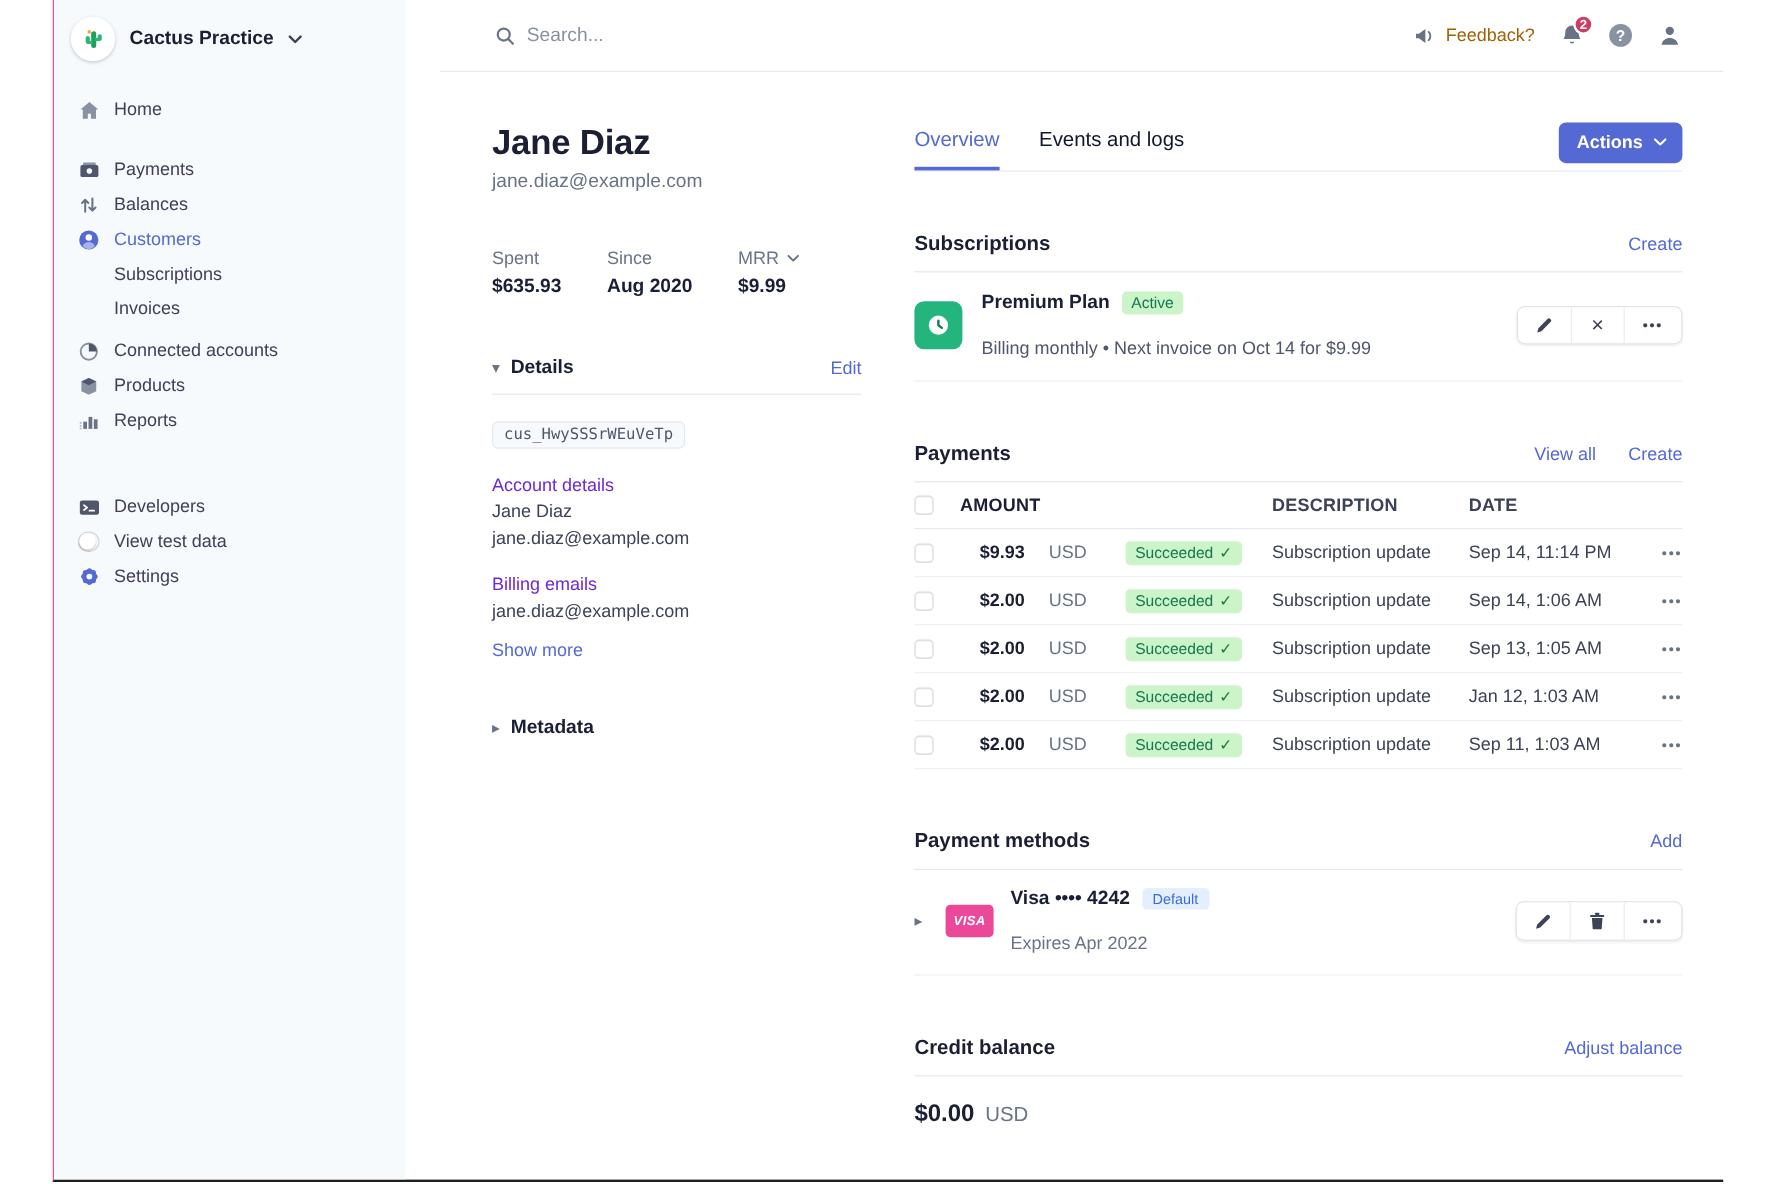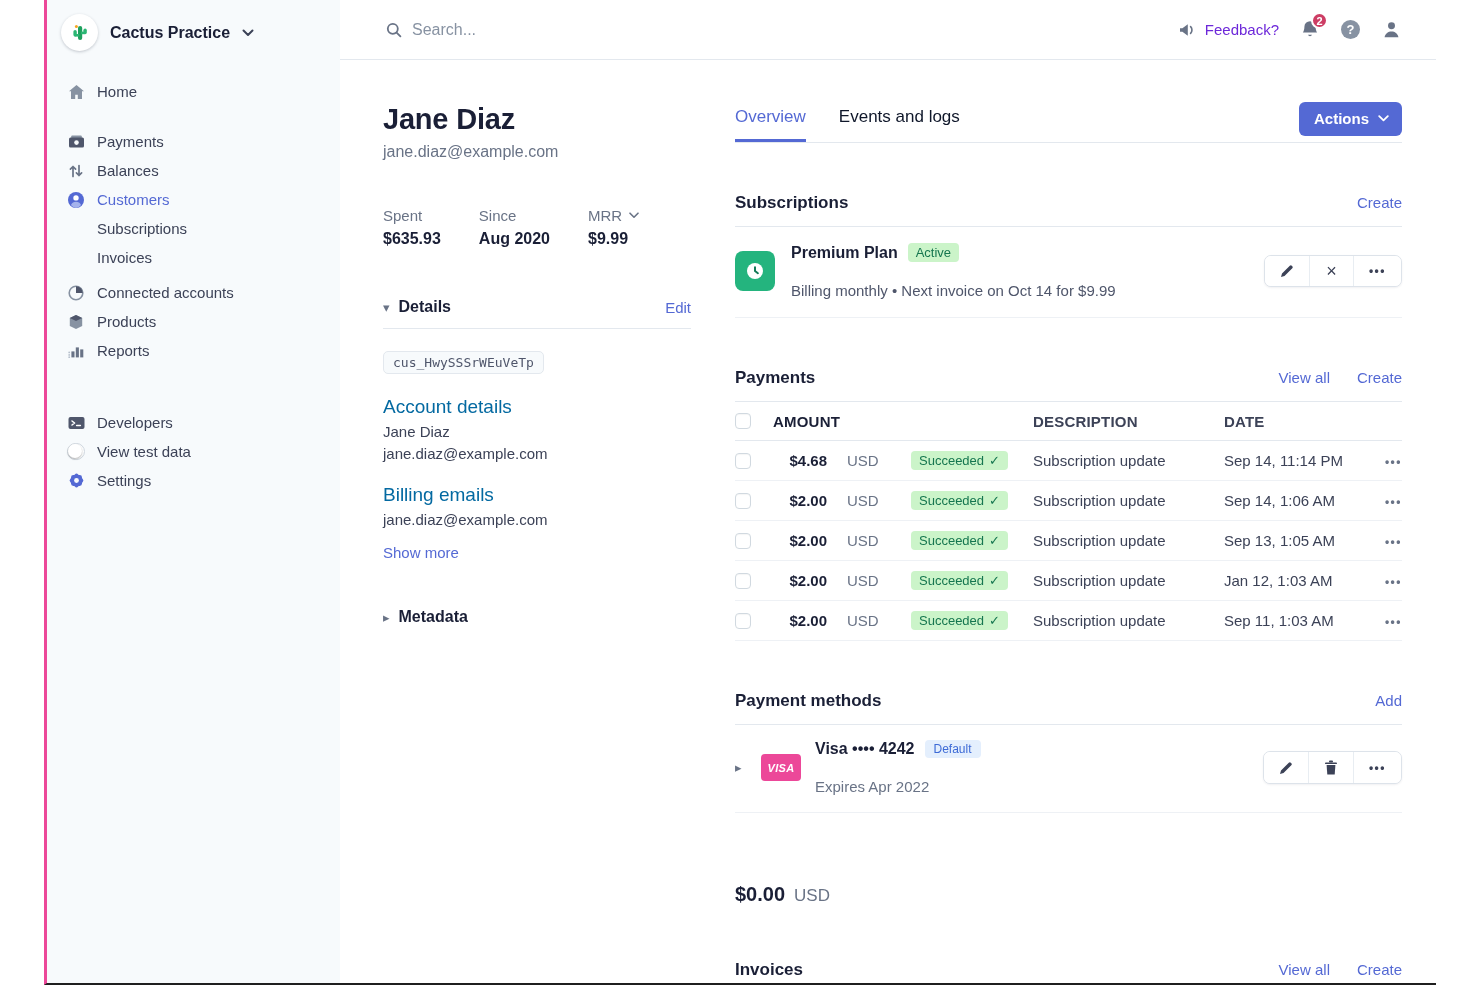--- a/index.html
+++ b/index.html
@@ -1,19 +1,19 @@
 <!DOCTYPE html>
 <html><head>
 <meta charset="utf-8">
 <style>
   * { margin:0; padding:0; box-sizing:border-box; }
   html,body { width:1480px; height:987px; background:#ffffff; }
   body { font-family:"Liberation Sans","DejaVu Sans",sans-serif; color:#3c4257; }
-  .app { margin-left:44px; width:1392px; height:985px; border-left:3px solid #ec4899;
-         border-bottom:2px solid #1f1f1f; display:flex; background:#fff; overflow:hidden; }
+  .app { margin-left:44px; width:1392px; height:985px; border-left:1px solid #ec4899;
+         border-bottom:2px solid #1f1f1f; display:flex; background:#fff; overflow:hidden;gap:29px; }
 
   
   .sidebar { width:293px; min-width:293px; background:#f7fafc; padding:14px 10px 0 20px; }
   .account-row { display:flex; align-items:center; gap:12px; margin:0 0 26px -6px; cursor:pointer; }
   .avatar { width:37px; height:37px; border-radius:50%; background:#fff;
             box-shadow:0 1px 3px rgba(40,50,70,.25); display:flex; align-items:center; justify-content:center; }
   .account-name { font-size:16px; font-weight:700; color:#1a1f36; }
   .nav-item { display:flex; align-items:center; gap:12px; height:29px; font-size:15px;
               color:#3c4257; cursor:pointer; }
   .nav-item .nicon { width:18px; display:flex; justify-content:center; align-items:center; }
@@ -26,21 +26,21 @@
           background:#fff; box-shadow:0 1px 2px rgba(0,0,0,.3); }
 
   
   .main { flex:1; min-width:0; display:flex; flex-direction:column; }
   .topbar { height:60px; min-height:60px; border-bottom:1px solid #e3e8ee; display:flex;
             align-items:center; padding:0 34px 0 46px; }
   .search-wrap { display:flex; align-items:center; gap:10px; flex:1; }
   .search-input { border:none; outline:none; font-size:16px; color:#3c4257; width:420px; background:transparent; }
   .search-input::placeholder { color:#8792a2; }
   .topbar-right { margin-left:auto; display:flex; align-items:center; gap:21px; }
-  .feedback { display:flex; align-items:center; gap:8px; font-size:15px; color:#6d28d9; cursor:pointer; }
+  .feedback { display:flex; align-items:center; gap:8px; font-size:15px; color:#a16207; cursor:pointer; }
   .bell-wrap { position:relative; cursor:pointer; display:flex; }
   .notif-badge { position:absolute; top:-7px; right:-8px; background:#cd3d64; color:#fff;
                  font-size:11px; font-weight:700; min-width:17px; height:17px; border-radius:9px;
                  display:flex; align-items:center; justify-content:center; border:2px solid #fff; }
   .help-circle { width:19px; height:19px; border-radius:50%; background:#8792a2; color:#fff;
                  font-size:13px; font-weight:700; display:flex; align-items:center; justify-content:center; cursor:pointer; }
 
   
   .content { display:flex; padding:42px 34px 0 43px; flex:1; min-width:0; }
   .left-col { width:308px; min-width:308px; }
@@ -55,21 +55,21 @@
   .stat-value { font-size:16px; font-weight:700; color:#1a1f36; margin-top:6px; }
   .details-header { margin-top:50px; display:flex; align-items:center; }
   .tri { color:#697386; font-size:13px; margin-right:9px; cursor:pointer; }
   .blk-title { font-size:16px; font-weight:700; color:#1a1f36; }
   .link { color:#5469d4; font-size:15px; font-weight:500; cursor:pointer; text-decoration:none; }
   .ml-auto { margin-left:auto; }
   .hr { height:1px; background:#e3e8ee; margin-top:12px; }
   .cust-id { display:inline-block; margin-top:22px; font-family:"DejaVu Sans Mono","Liberation Mono",monospace;
              font-size:13px; color:#4f566b; background:#f7fafc; border:1px solid #e3e8ee; border-radius:5px;
              padding:3px 9px; cursor:pointer; }
-  .detail-label { margin-top:22px; font-size:19px; color:#0369a1; }
+  .detail-label { margin-top:22px; font-size:15px; color:#6d28d9; }
   .detail-value { font-size:15px; color:#3c4257; margin-top:5px; }
   .show-more { display:inline-block; margin-top:16px; }
   .metadata-row { margin-top:46px; display:flex; align-items:center; }
 
   
   .tabs-row { display:flex; align-items:flex-start; }
   .tab { font-size:17px; padding:5px 0 15px; margin-right:33px; color:#0f172a; cursor:pointer; }
   .tab.active { color:#5469d4; border-bottom:3px solid #5469d4; padding-bottom:12px; }
   .actions-btn { margin-left:auto; background:#5469d4; color:#fff; border:none; border-radius:6px;
                  padding:8px 13px 9px 15px; font-size:15px; font-weight:600; display:flex; gap:9px;
@@ -418,21 +418,21 @@
             <span class="col-badge"></span>
             <span class="col-desc">DESCRIPTION</span>
             <span class="col-date">DATE</span>
             <span class="col-more"></span>
           </div>
 
           <div class="tbl-row">
             <span class="col-check">
                 <span class="checkbox"></span>
               </span>
-            <span class="col-amount">$4.68</span>
+            <span class="col-amount">$9.93</span>
             <span class="col-usd">USD</span>
             <span class="col-badge"><span class="st-badge">
                   <span>Succeeded</span>
                   <span>✓</span>
                 </span></span>
             <span class="col-desc">Subscription update</span>
             <span class="col-date">Sep 14, 11:14 PM</span>
             <span class="col-more"><span class="more-glyph">•••</span></span>
           </div>
           <div class="tbl-row">
@@ -526,20 +526,26 @@
                 </svg>
               </button>
               <button class="seg-btn">
                 <span class="more-glyph">•••</span>
               </button>
             </span>
           </div>
         </div>
 
         <div class="section">
+          <div class="sec-head">
+            <span class="sec-title">Credit balance</span>
+            <span class="sec-links">
+              <a class="link">Adjust balance</a>
+            </span>
+          </div>
           <div class="balance-line">
             <span class="balance-amount">$0.00</span>
             <span class="balance-cur">USD</span>
           </div>
         </div>
 
         <div class="section">
           <div class="sec-head">
             <span class="sec-title">Invoices</span>
             <span class="sec-links">

